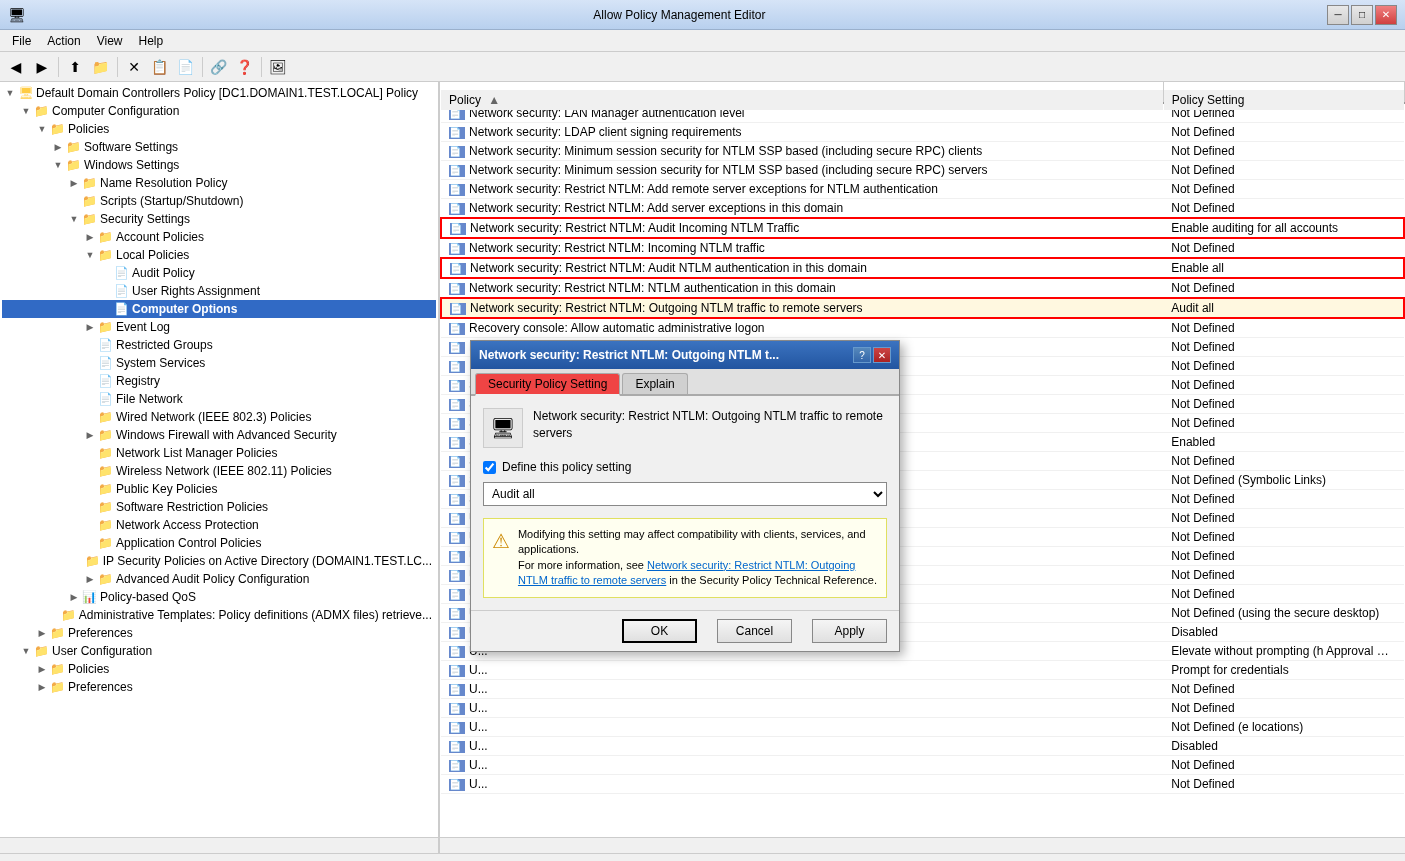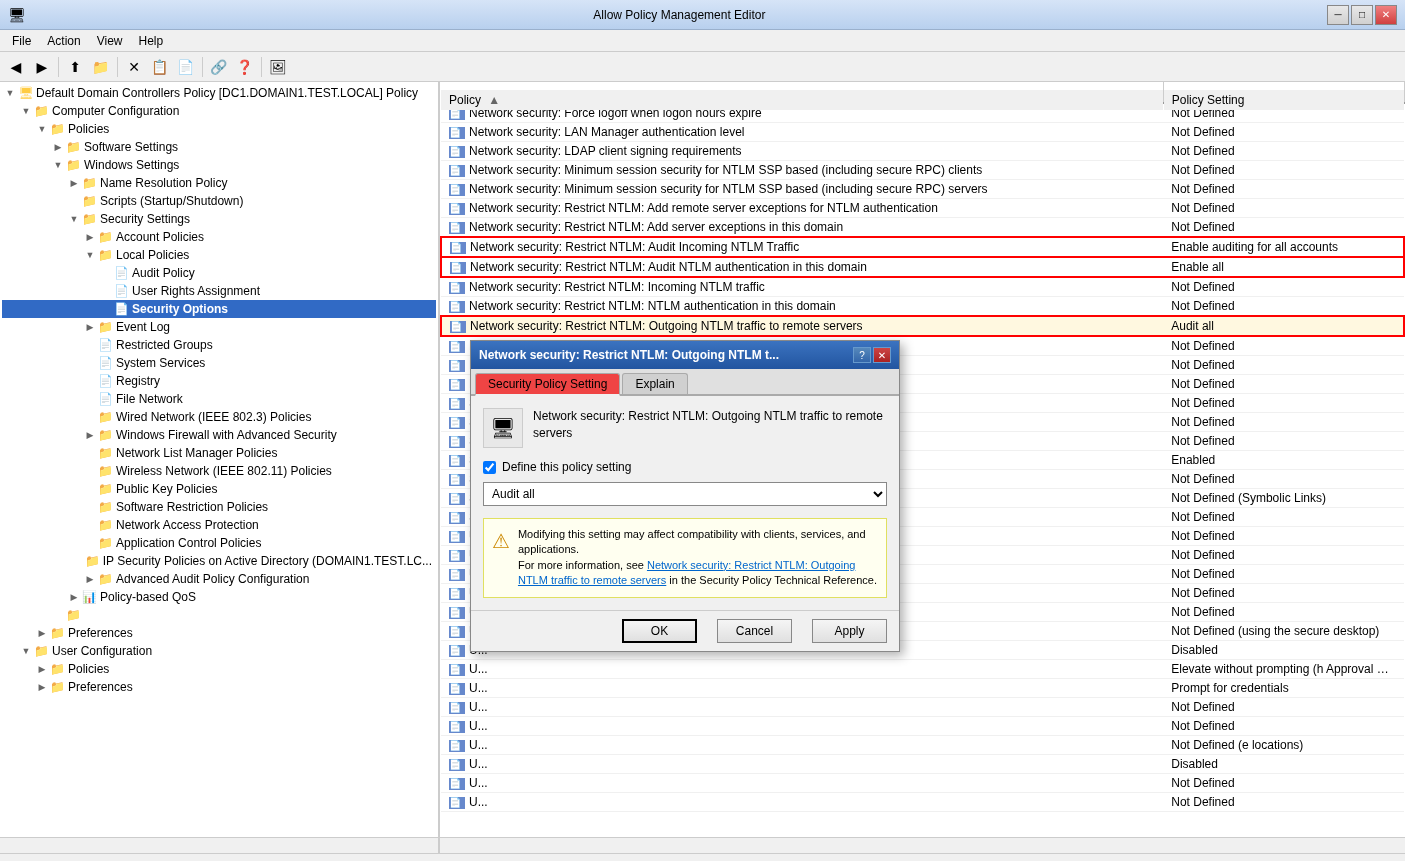--- a/index.html
+++ b/index.html
@@ -417,21 +417,21 @@
         <span class="tree-indent" style="width:96px"></span>
         <span class="tree-toggle" style="visibility:hidden">▶</span>
         <span class="tree-icon">📄</span>
         <span class="tree-label">User Rights Assignment</span>
       </div>
 
       <div class="tree-item" style="background:#316AC5;">
         <span class="tree-indent" style="width:96px"></span>
         <span class="tree-toggle" style="color:white;visibility:hidden">▶</span>
         <span class="tree-icon">📄</span>
-        <span class="tree-label" style="color:white;font-weight:bold;">Security Options</span>
+        <span class="tree-label" style="color:white;font-weight:bold;">Computer Options</span>
       </div>
 
       <div class="tree-item">
         <span class="tree-indent" style="width:80px"></span>
         <span class="tree-toggle">▶</span>
         <span class="tree-icon folder-icon">📁</span>
         <span class="tree-label">Event Log</span>
       </div>
 
       <div class="tree-item">
@@ -536,20 +536,21 @@
         <span class="tree-indent" style="width:64px"></span>
         <span class="tree-toggle">▶</span>
         <span class="tree-icon">📊</span>
         <span class="tree-label">Policy-based QoS</span>
       </div>
 
       <div class="tree-item">
         <span class="tree-indent" style="width:48px"></span>
         <span class="tree-toggle" style="visibility:hidden">▶</span>
         <span class="tree-icon folder-icon">📁</span>
+        <span class="tree-label">Administrative Templates: Policy definitions (ADMX files) retrieve...</span>
       </div>
 
       <div class="tree-item">
         <span class="tree-indent" style="width:32px"></span>
         <span class="tree-toggle">▶</span>
         <span class="tree-icon folder-icon">📁</span>
         <span class="tree-label">Preferences</span>
       </div>
 
       <div class="tree-item">
@@ -583,24 +584,20 @@
           <th class="col-policy">
             <span>Policy</span>
             <span style="margin-left:4px;color:#666;">▲</span>
           </th>
           <th class="col-setting">
             <span>Policy Setting</span>
           </th>
         </tr>
       </thead>
       <tbody id="table-body">
-      <tr>
-            <td class="col-policy"><span style="display: inline-block; width: 16px; height: 12px; background: rgb(102, 136, 204); margin-right: 4px; vertical-align: middle; font-size: 10px;">📄</span>Network security: Force logoff when logon hours expire</td>
-            <td class="col-setting">Not Defined</td>
-          </tr>
           <tr>
             <td class="col-policy"><span style="display: inline-block; width: 16px; height: 12px; background: rgb(102, 136, 204); margin-right: 4px; vertical-align: middle; font-size: 10px;">📄</span>Network security: LAN Manager authentication level</td>
             <td class="col-setting">Not Defined</td>
           </tr>
           <tr>
             <td class="col-policy"><span style="display: inline-block; width: 16px; height: 12px; background: rgb(102, 136, 204); margin-right: 4px; vertical-align: middle; font-size: 10px;">📄</span>Network security: LDAP client signing requirements</td>
             <td class="col-setting">Not Defined</td>
           </tr>
           <tr>
             <td class="col-policy"><span style="display: inline-block; width: 16px; height: 12px; background: rgb(102, 136, 204); margin-right: 4px; vertical-align: middle; font-size: 10px;">📄</span>Network security: Minimum session security for NTLM SSP based (including secure RPC) clients</td>
@@ -615,27 +612,27 @@
             <td class="col-setting">Not Defined</td>
           </tr>
           <tr>
             <td class="col-policy"><span style="display: inline-block; width: 16px; height: 12px; background: rgb(102, 136, 204); margin-right: 4px; vertical-align: middle; font-size: 10px;">📄</span>Network security: Restrict NTLM: Add server exceptions in this domain</td>
             <td class="col-setting">Not Defined</td>
           </tr>
           <tr style="outline: red solid 2px; outline-offset: -1px; border: 2px solid red;">
             <td class="col-policy" style="border-top: 2px solid red; border-bottom: 2px solid red; border-left: 2px solid red;"><span style="display: inline-block; width: 16px; height: 12px; background: rgb(102, 136, 204); margin-right: 4px; vertical-align: middle; font-size: 10px;">📄</span>Network security: Restrict NTLM: Audit Incoming NTLM Traffic</td>
             <td class="col-setting" style="border-top: 2px solid red; border-bottom: 2px solid red; border-right: 2px solid red;">Enable auditing for all accounts</td>
           </tr>
+          <tr>
+            <td class="col-policy"><span style="display: inline-block; width: 16px; height: 12px; background: rgb(102, 136, 204); margin-right: 4px; vertical-align: middle; font-size: 10px;">📄</span>Network security: Restrict NTLM: Incoming NTLM traffic</td>
+            <td class="col-setting">Not Defined</td>
+          </tr>
           <tr style="outline: red solid 2px; outline-offset: -1px; border: 2px solid red;">
             <td class="col-policy" style="border-top: 2px solid red; border-bottom: 2px solid red; border-left: 2px solid red;"><span style="display: inline-block; width: 16px; height: 12px; background: rgb(102, 136, 204); margin-right: 4px; vertical-align: middle; font-size: 10px;">📄</span>Network security: Restrict NTLM: Audit NTLM authentication in this domain</td>
             <td class="col-setting" style="border-top: 2px solid red; border-bottom: 2px solid red; border-right: 2px solid red;">Enable all</td>
-          </tr>
-          <tr>
-            <td class="col-policy"><span style="display: inline-block; width: 16px; height: 12px; background: rgb(102, 136, 204); margin-right: 4px; vertical-align: middle; font-size: 10px;">📄</span>Network security: Restrict NTLM: Incoming NTLM traffic</td>
-            <td class="col-setting">Not Defined</td>
           </tr>
           <tr>
             <td class="col-policy"><span style="display: inline-block; width: 16px; height: 12px; background: rgb(102, 136, 204); margin-right: 4px; vertical-align: middle; font-size: 10px;">📄</span>Network security: Restrict NTLM: NTLM authentication in this domain</td>
             <td class="col-setting">Not Defined</td>
           </tr>
           <tr style="background: rgb(255, 248, 224); border: 2px solid red;">
             <td class="col-policy" style="border-top: 2px solid red; border-bottom: 2px solid red; border-left: 2px solid red; margin-left: 28px;"><span style="display: inline-block; width: 16px; height: 12px; background: rgb(102, 136, 204); margin-right: 4px; vertical-align: middle; font-size: 10px;">📄</span>Network security: Restrict NTLM: Outgoing NTLM traffic to remote servers</td>
             <td class="col-setting" style="border-top: 2px solid red; border-bottom: 2px solid red; border-right: 2px solid red;">Audit all</td>
           </tr>
           <tr>

